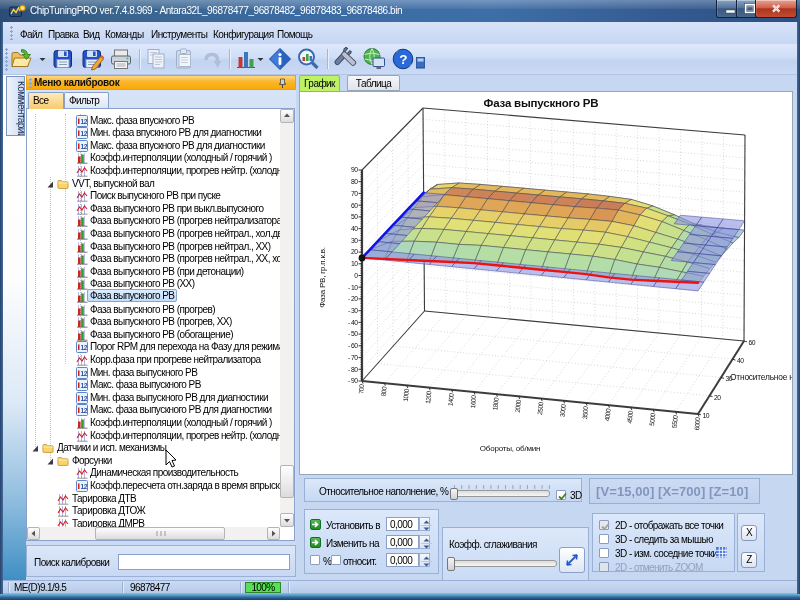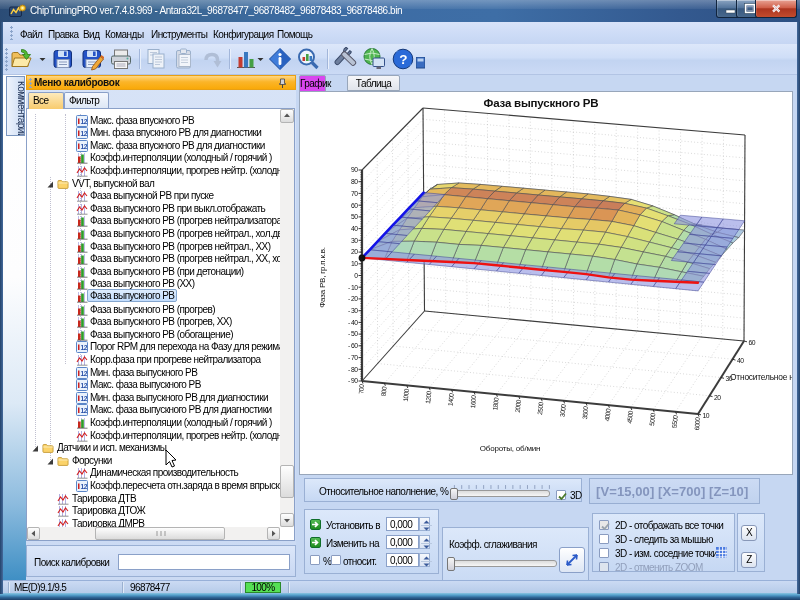--- a/index.html
+++ b/index.html
@@ -278,31 +278,31 @@
             <span class="lbl" style="left:45px">VVT, выпускной вал</span>
           </div>
 <div class="trow" style="top:81.1px">
             <svg class="ticon" style="left:49px;top:0px" width="12" height="12" viewBox="0 0 12 12">
               <line x1="2.5" y1="1" x2="2.5" y2="11" stroke="#aaa6dc" stroke-width="0.9"></line>
               <line x1="5.5" y1="1" x2="5.5" y2="11" stroke="#aaa6dc" stroke-width="0.9"></line>
               <line x1="8.5" y1="1" x2="8.5" y2="11" stroke="#aaa6dc" stroke-width="0.9"></line>
               <line x1="1" y1="11.2" x2="11.5" y2="11.2" stroke="#777" stroke-width="0.8"></line>
               <path d="M1 8 L3.5 4 L6 7 L8.5 3 L11 6" fill="none" stroke="#d42020" stroke-width="1.1"></path>
             </svg>
-            <span class="lbl" style="left:63px">Фаза выпускной РВ при пуске</span>
+            <span class="lbl" style="left:63px">Поиск выпускного РВ при пуске</span>
           </div>
 <div class="trow" style="top:93.7px">
             <svg class="ticon" style="left:49px;top:0px" width="12" height="12" viewBox="0 0 12 12">
               <line x1="2.5" y1="1" x2="2.5" y2="11" stroke="#aaa6dc" stroke-width="0.9"></line>
               <line x1="5.5" y1="1" x2="5.5" y2="11" stroke="#aaa6dc" stroke-width="0.9"></line>
               <line x1="8.5" y1="1" x2="8.5" y2="11" stroke="#aaa6dc" stroke-width="0.9"></line>
               <line x1="1" y1="11.2" x2="11.5" y2="11.2" stroke="#777" stroke-width="0.8"></line>
               <path d="M1 8 L3.5 4 L6 7 L8.5 3 L11 6" fill="none" stroke="#d42020" stroke-width="1.1"></path>
             </svg>
-            <span class="lbl" style="left:63px">Фаза выпускного РВ при выкл.отображать</span>
+            <span class="lbl" style="left:63px">Фаза выпускного РВ при выкл.выпускного</span>
           </div>
 <div class="trow" style="top:106.3px">
             <svg class="ticon" style="left:49px;top:0px" width="12" height="12" viewBox="0 0 12 12">
               <line x1="2.5" y1="1" x2="2.5" y2="11" stroke="#b8b4e4" stroke-width="0.9"></line>
               <line x1="5.5" y1="1" x2="5.5" y2="11" stroke="#b8b4e4" stroke-width="0.9"></line>
               <line x1="8.5" y1="1" x2="8.5" y2="11" stroke="#b8b4e4" stroke-width="0.9"></line>
               <rect x="2" y="4.5" width="2.6" height="6.5" fill="#c8281c"></rect>
               <rect x="5.2" y="2.5" width="2.6" height="8.5" fill="#2e9e28"></rect>
               <line x1="1" y1="11.2" x2="11.5" y2="11.2" stroke="#555" stroke-width="0.8"></line>
             </svg>
@@ -570,21 +570,21 @@
               <path d="M7.5 5.5 L4 2.5 L4 8.5 Z" fill="#555"></path>
             </svg></div>
    </div>
   </div>
   <div id="searchbox">
    <span class="abs" style="left:7px;top:11px">Поиск калибровки</span>
    <div class="abs" style="left:91px;top:8px;width:172px;height:16px;background:#fff;border:1px solid #8aa0c8"></div>
   </div>
  </div>
  <div id="rightpanel">
-  <div class="rtab" style="left:1px;width:27px;background:#d946ef;z-index:2;height:17px">График</div>
+  <div class="rtab" style="left:1px;width:41px;background:#bef264;z-index:2;height:17px">График</div>
   <div class="rtab" style="left:49px;width:53px;background:linear-gradient(180deg,#f5f6f9,#e0e4eb)">Таблица</div>
   <div id="chartarea"><svg width="492" height="382" viewBox="300 92 492 382" font-family="Liberation Sans, sans-serif">
           <path d="M362.0 381.0L424.5 311.0L423.0 108.0L362.0 170.0Z" fill="#ffffff"></path>
           <path d="M424.5 311.0L744.0 341.0L745.0 135.0L423.0 108.0Z" fill="#ffffff"></path>
           <path d="M362.0 381.0L698.0 414.0L744.0 341.0L424.5 311.0Z" fill="#ffffff"></path>
           <line x1="362.0" y1="369.3" x2="424.4" y2="299.7" stroke="#b2b2b2" stroke-width="0.55" stroke-dasharray="0.9,2.3"></line>
           <line x1="362.0" y1="357.6" x2="424.3" y2="288.4" stroke="#b2b2b2" stroke-width="0.55" stroke-dasharray="0.9,2.3"></line>
           <line x1="362.0" y1="345.8" x2="424.2" y2="277.2" stroke="#b2b2b2" stroke-width="0.55" stroke-dasharray="0.9,2.3"></line>
           <line x1="362.0" y1="334.1" x2="424.2" y2="265.9" stroke="#b2b2b2" stroke-width="0.55" stroke-dasharray="0.9,2.3"></line>
           <line x1="362.0" y1="322.4" x2="424.1" y2="254.6" stroke="#b2b2b2" stroke-width="0.55" stroke-dasharray="0.9,2.3"></line>

